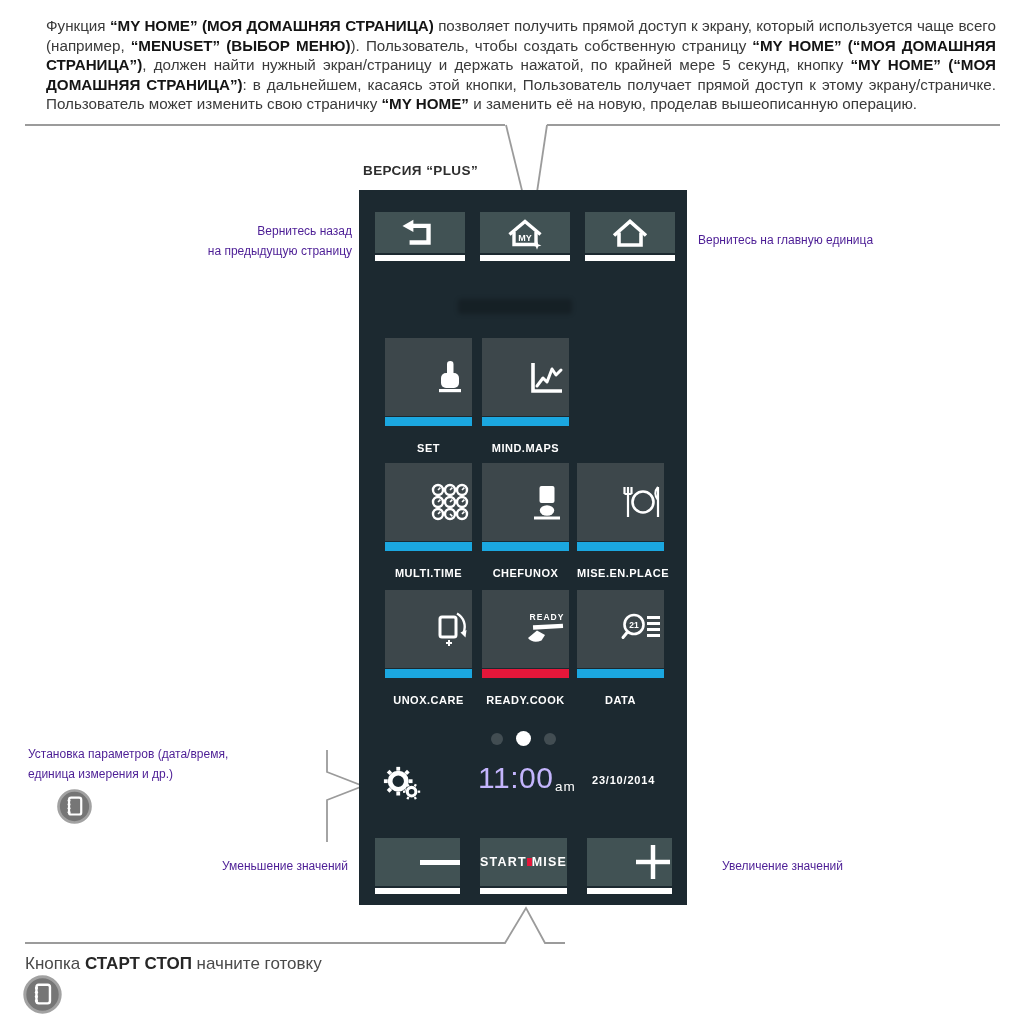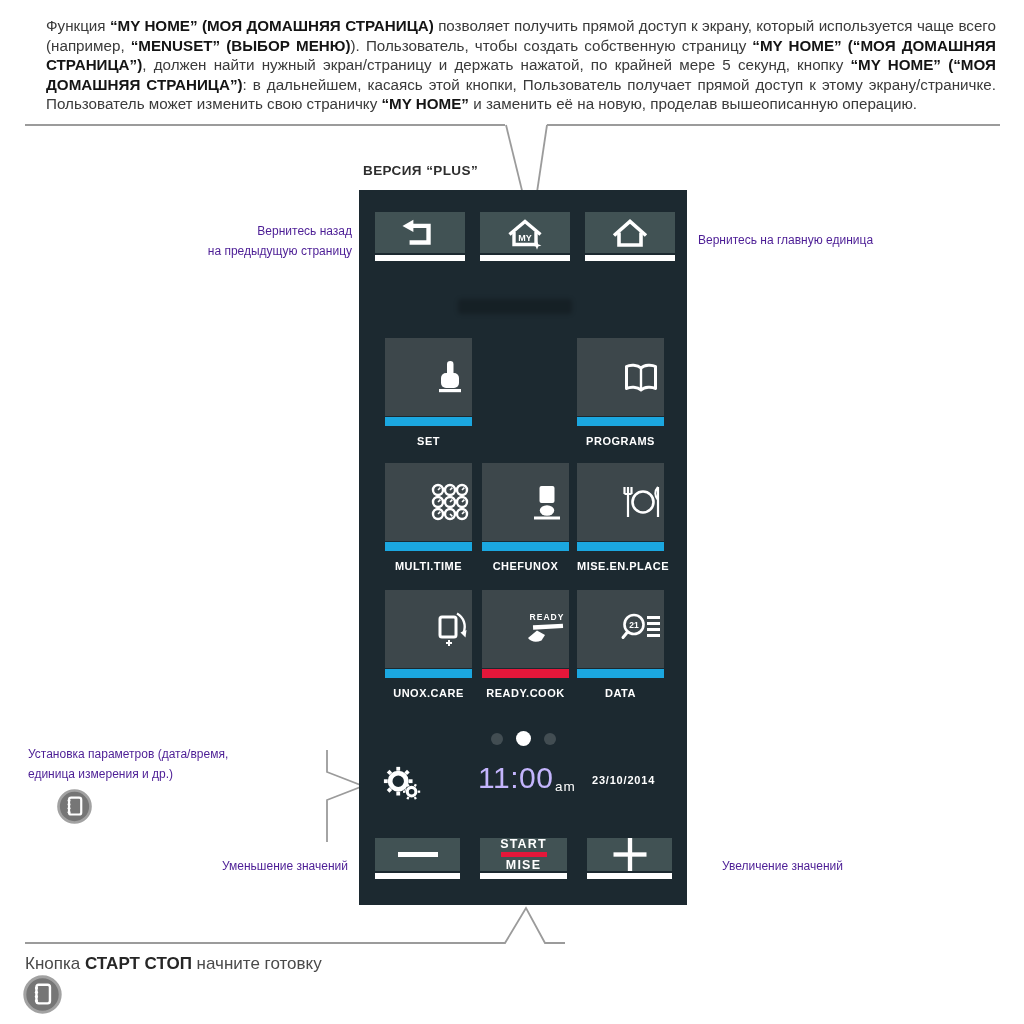--- a/index.html
+++ b/index.html
@@ -27,35 +27,35 @@
   .nav-box{height:41px;background:var(--nav-bg);display:flex;align-items:center;justify-content:center}
   .nav-bar,.btn-bar{height:6px;background:#fff;margin-top:2px}
 
   .ghost{position:absolute;left:99px;top:109px;width:114px;height:15px;border-radius:3px;
          background:rgba(0,0,0,.22);filter:blur(2px)}
 
   .tile{position:absolute;width:87px;text-align:center}
   .tile-box{height:78px;background:var(--tile-bg);display:flex;align-items:center;justify-content:flex-end}
   .tile-bar{height:9px;background:var(--accent-blue);margin-top:1px}
   .tile-bar.red{background:var(--accent-red)}
-  .tile-label{margin-top:9px;font-size:11px;font-weight:bold;color:#fff;letter-spacing:.5px;white-space:nowrap}
+  .tile-label{margin-top:16px;font-size:11px;font-weight:bold;color:#fff;letter-spacing:.5px;white-space:nowrap}
 
   .pager{position:absolute;left:0;top:541px;width:100%;display:flex;justify-content:center;
          align-items:center;gap:13px}
   .dot{width:12px;height:12px;border-radius:50%;background:rgba(255,255,255,.17)}
   .dot.active{width:15px;height:15px;background:#fff}
 
   .gearbtn{position:absolute;left:23px;top:574px;width:42px;height:42px;cursor:pointer}
   .time{position:absolute;left:119px;top:571px;font-size:30px;color:#c4b5fd;letter-spacing:.5px}
   .meridiem{position:absolute;left:196px;top:589px;font-size:13.5px;color:#fff;letter-spacing:1px}
   .date{position:absolute;left:233px;top:584px;font-size:11px;font-weight:bold;color:#fff;letter-spacing:.8px}
 
   .bottombtn{position:absolute;top:648px}
-  .btn-box{height:33px;background:var(--nav-bg);display:flex;flex-direction:column;
-           align-items:center;justify-content:center}
+  .btn-box{height:48px;background:var(--nav-bg);display:flex;flex-direction:row;
+           align-items:center;justify-content:flex-end}
   .hbar{width:40px;height:5px;background:#fff}
   .ss{font-size:12.5px;font-weight:bold;color:#fff;letter-spacing:1.2px;line-height:12px}
   .redbar{width:46px;height:8px;background:var(--accent-red);margin:2px 0}
 
   .caption{position:absolute;left:25px;top:954px;font-size:17px;color:#4a4a4a}
   .caption .b{font-weight:bold;color:#262626}
   .manual{position:absolute}
 </style>
 </head>
 <body>
@@ -147,31 +147,31 @@
       <svg width="44" height="40" viewBox="0 0 44 40">
         <rect x="19" y="4" width="6.5" height="17" rx="3.2" fill="#fff"></rect>
         <rect x="13" y="16" width="18" height="15" rx="5" fill="#fff"></rect>
         <rect x="11" y="32" width="22" height="3.2" fill="#fff"></rect>
       </svg>
     </div>
     <div class="tile-bar"></div>
     <div class="tile-label">SET</div>
   </div>
 
-
-  <div class="tile" style="left:218px;top:148px">
+  <div class="tile" style="left:123px;top:148px">
     <div class="tile-box">
       <svg width="46" height="40" viewBox="0 0 44 40">
-        <path d="M22,11 C18.5,7.5 11,7.5 7.5,9.5 V31.5 C11,29.5 18.5,29.5 22,33 C25.5,29.5 33,29.5 36.5,31.5 V9.5 C33,7.5 25.5,7.5 22,11 Z" fill="none" stroke="#fff" stroke-width="3" stroke-linejoin="round"></path>
-        <path d="M22,11 V32" stroke="#fff" stroke-width="2.4"></path>
-      </svg>
-    </div>
-    <div class="tile-bar"></div>
-    <div class="tile-label">PROGRAMS</div>
-  </div>
+        <path d="M9,6 V34 H38" fill="none" stroke="#fff" stroke-width="3.6"></path>
+        <path d="M13,29 L19,21 L23,25 L28,12 L32,18 L37,13" fill="none" stroke="#fff" stroke-width="3" stroke-linejoin="round" stroke-linecap="round"></path>
+      </svg>
+    </div>
+    <div class="tile-bar"></div>
+    <div class="tile-label">MIND.MAPS</div>
+  </div>
+
 
   <div class="tile" style="left:26px;top:273px">
     <div class="tile-box">
       <svg width="44" height="42" viewBox="0 0 44 42">
         <g fill="none" stroke="#fff" stroke-width="2.4">
           <circle cx="10" cy="9" r="5"></circle>
             <circle cx="22" cy="9" r="5"></circle>
             <circle cx="34" cy="9" r="5"></circle>
           <circle cx="10" cy="21" r="5"></circle>
             <circle cx="22" cy="21" r="5"></circle>

